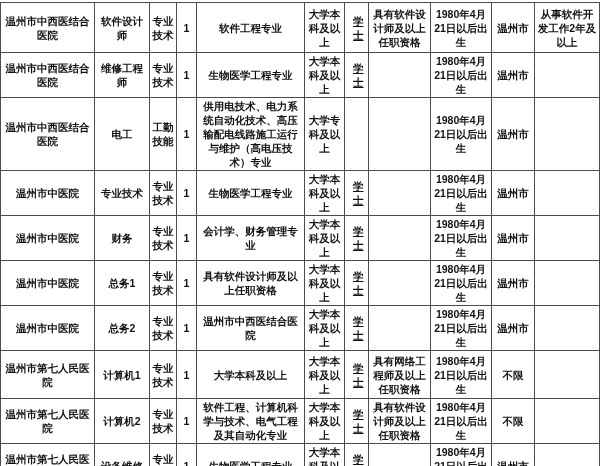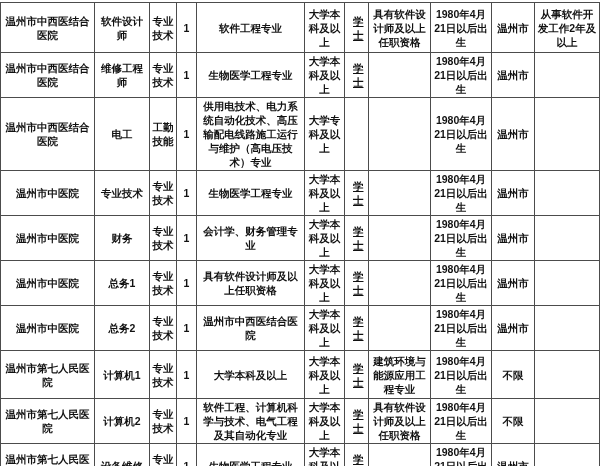--- a/index.html
+++ b/index.html
@@ -163,21 +163,21 @@
           <td class="col-note"></td>
         </tr>
         <tr style="height: 48px;">
           <td class="col-hospital">温州市第七人民医院</td>
           <td class="col-position">计算机1</td>
           <td class="col-category">专业技术</td>
           <td class="col-headcount">1</td>
           <td class="col-major">大学本科及以上</td>
           <td class="col-education">大学本科及以上</td>
           <td class="col-degree">学士</td>
-          <td class="col-qualification">建筑环境与能源应用工程专业</td>
+          <td class="col-qualification">具有网络工程师及以上任职资格</td>
           <td class="col-birth">1980年4月21日以后出生</td>
           <td class="col-location">不限</td>
           <td class="col-note"></td>
         </tr>
         <tr style="height: 42px;">
           <td class="col-hospital">温州市第七人民医院</td>
           <td class="col-position">计算机2</td>
           <td class="col-category">专业技术</td>
           <td class="col-headcount">1</td>
           <td class="col-major">软件工程、计算机科学与技术、电气工程及其自动化专业</td>

